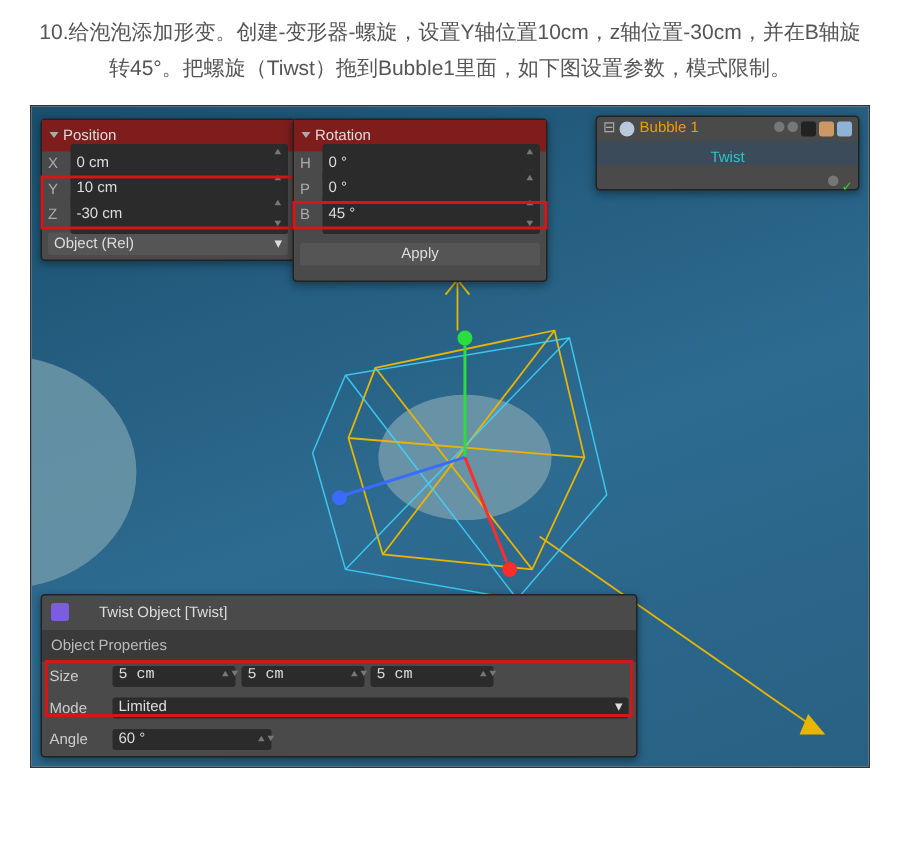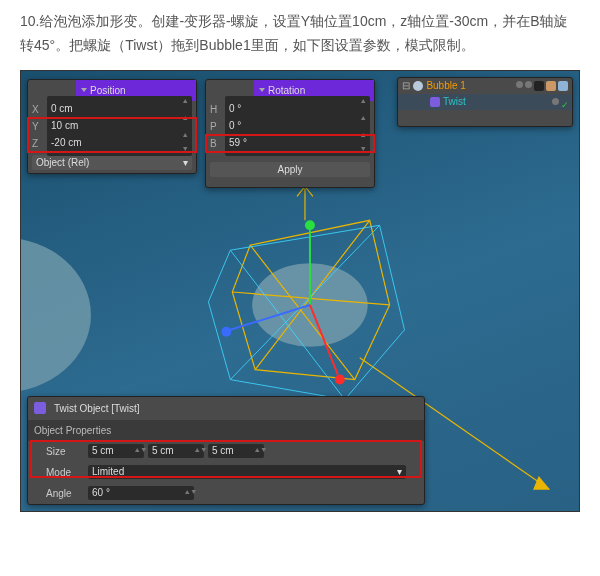--- a/index.html
+++ b/index.html
@@ -6,79 +6,78 @@
   body {
     width: 600px;
     height: 576px;
     font-family: "Microsoft YaHei", sans-serif;
     background: #fff;
     color: #333;
     font-size: 14px;
     line-height: 1.7;
     padding: 10px 20px;
   }
-  .instr { margin-bottom: 12px; color:#555; }
+  .instr { margin-bottom: 12px; color:#555;text-align:center; }
   .shot {
     width: 560px; height: 442px;
     margin: 0 auto;
     background: linear-gradient(160deg,#1a4f6e 0%, #2d6b90 55%, #286184 100%);
     position: relative;
     overflow: hidden;
     border:1px solid #333;
   }
   
   .panel {
     position: absolute;
     background: #4a4a4a;
     color:#ddd;
     font-size: 10px;
     border: 1px solid #222;
     border-radius: 3px;
     box-shadow: 0 2px 6px rgba(0,0,0,.4);
   }
   .panel-header {
-    background: #6d28d9;
+    background: #7f1d1d;
     display:flex; align-items:center;
     padding: 2px 6px;
     font-size:10px;
-    margin-left:48px;
   }
   .panel-header .tri { width:0;height:0;border-left:4px solid #aaa;border-top:3px solid transparent;border-bottom:3px solid transparent;transform:rotate(90deg);margin-right:4px;}
   .row { display:flex; align-items:center; height:17px; padding:0 4px; gap:3px;}
   .lbl { width:12px; color:#aaa;}
   .fld { flex:1; background:#2b2b2b; height:26px; line-height:14px; padding:0 4px; color:#ddd; border-radius:2px; display:flex; justify-content:space-between; align-items:center;gap:38px;}
   .spin { width:6px; color:#777; font-size:8px; text-align:center; }
   .hl-red { outline:2px solid #d41616; outline-offset:-1px; }
   .btn { background:#555; text-align:center; height:15px; line-height:15px; margin:3px 4px; border-radius:2px; display:flex;justify-content:space-between;align-items:center;padding:0 4px;}
   .apply { background:#555; height:15px; line-height:15px; text-align:center; margin:10px 4px; border-radius:2px;}
 
   
   #pos { top:8px; left:6px; width:170px; }
-  #rot { top:8px; left:184px; width:170px; }
+  #rot { top:8px; left:174px; width:170px; }
 
   
   #om { top:6px; right:6px; width:176px; height:50px;}
   .om-row { display:flex; align-items:center; height:16px; padding:0 4px; font-size:10px; gap:3px;}
   .om-icon { width:10px;height:10px; display:inline-block; }
   .om-dots { margin-left:auto; display:flex; gap:2px;}
   .dot { width:7px;height:7px;border-radius:50%; }
   .tag { width:10px;height:10px; background:#666; border-radius:2px;}
 
   
   #twist { bottom:6px; left:6px; width:398px; }
-  #twist .hdr2 { display:flex; align-items:center; padding:3px 6px; font-size:10px; gap:8px;}
+  #twist .hdr2 { display:flex; align-items:center; padding:3px 6px; font-size:10px; gap:20px;}
   #twist .hdr2 .cube {width:12px;height:12px;background:#7c5de0;border-radius:2px;}
   .tabs { display:flex; gap:2px; padding:2px 5px;}
   .tab { background:#5a5a5a; padding:1px 8px; font-size:10px; border-radius:2px; }
   .tab.active { background:#8aa0c7; color:#111;}
   .sect { background:#3a3a3a; padding:2px 6px; font-size:10px; color:#bbb;}
-  .prop { display:flex; align-items:center; padding:2px 18px; gap:4px;}
+  .prop { display:flex; align-items:center; padding:2px 5px; gap:4px;}
   .plbl { width:38px; font-size:10px; color:#ccc;}
   .pfld { background:#2b2b2b; height:14px; line-height:14px; color:#ddd; padding:0 4px; font-size:10px; border-radius:2px; display:flex;justify-content:space-between;align-items:center;}
-  .sizefld { width:56px;}
+  .sizefld { width:82px;font-family:Liberation Mono, monospace;}
   .hl-red-box { position:absolute; border:2px solid #d41616; pointer-events:none;}
 
   
   .vp-svg { position:absolute; inset:0; width:100%; height:100%; pointer-events:none;}
 </style>
 </head>
 <body>
 
 <p class="instr">10.给泡泡添加形变。创建-变形器-螺旋，设置Y轴位置10cm，z轴位置-30cm，并在B轴旋转45°。把螺旋（Tiwst）拖到Bubble1里面，如下图设置参数，模式限制。</p>
 
@@ -134,21 +133,21 @@
       <div class="row">
           <span class="lbl">Y</span>
           <div class="fld">
             <span>10 cm</span>
             <span class="spin">⯅<br>⯆</span>
           </div>
         </div>
       <div class="row">
           <span class="lbl">Z</span>
           <div class="fld">
-            <span>-20 cm</span>
+            <span>-30 cm</span>
             <span class="spin">⯅<br>⯆</span>
           </div>
         </div>
     </div>
     <div class="btn">
         <span>Object (Rel)</span>
         <span>▾</span>
       </div>
   </div>
 
@@ -168,42 +167,42 @@
         <span class="lbl">P</span>
         <div class="fld">
           <span>0 °</span>
           <span class="spin">⯅<br>⯆</span>
         </div>
       </div>
     <div class="hl-red">
       <div class="row">
           <span class="lbl">B</span>
           <div class="fld">
-            <span>59 °</span>
+            <span>45 °</span>
             <span class="spin">⯅<br>⯆</span>
           </div>
         </div>
     </div>
     <div class="apply">Apply</div>
   </div>
 
   <div id="om" class="panel">
     <div class="om-row">
       <span style="color:#aaa">⊟</span>
       <span class="om-icon" style="background:#b8c9db;border-radius:50%"></span>
       <span style="color:#f59b00">Bubble 1</span>
       <span class="om-dots">
         <span class="dot" style="background:#777"></span>
         <span class="dot" style="background:#777"></span>
         <span class="tag" style="background:#222"></span>
         <span class="tag" style="background:#c96"></span>
         <span class="tag" style="background:#8fb3d6"></span>
       </span>
     </div>
-    <div class="om-row" style="background:#3b4b5a;padding-left:32px;">
+    <div class="om-row" style="background:#3b4b5a;padding-left:4px;flex-direction:column;">
       <span class="om-icon" style="background:#7c5de0;border-radius:2px"></span>
       <span style="color:#2cc4c8">Twist</span>
       <span class="om-dots">
         <span class="dot" style="background:#777"></span>
         <span class="dot" style="background:none;color:#3c3;font-size:9px">✓</span>
       </span>
     </div>
   </div>
 
   <div id="twist" class="panel">

